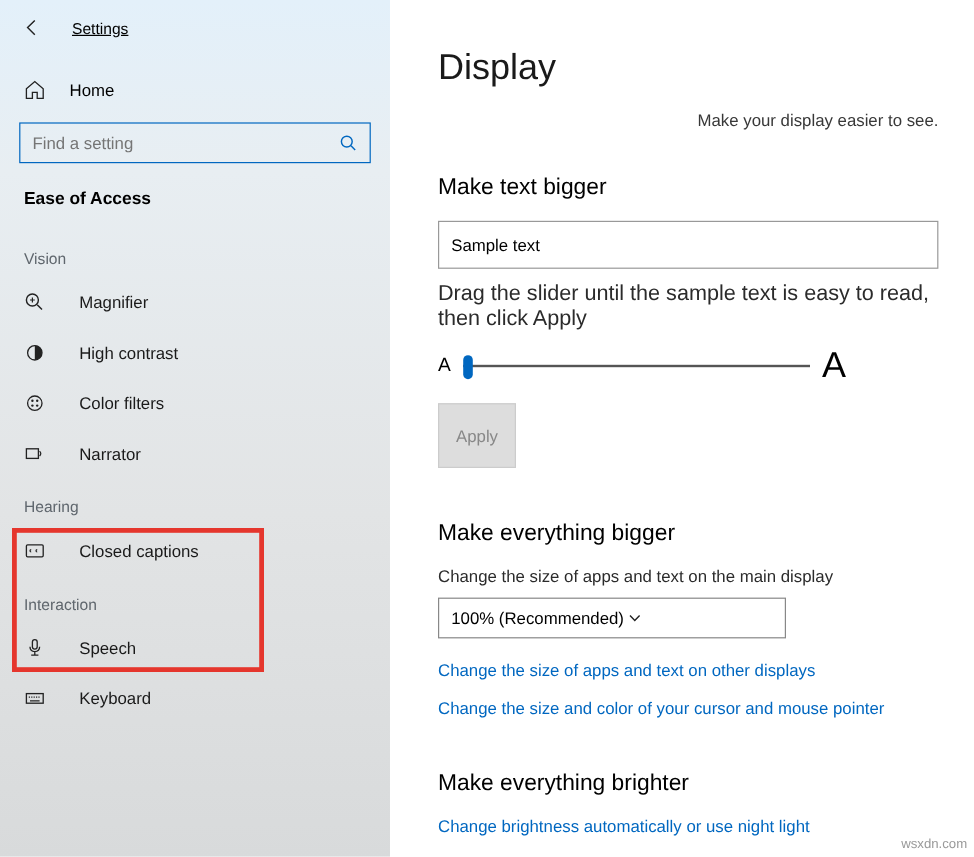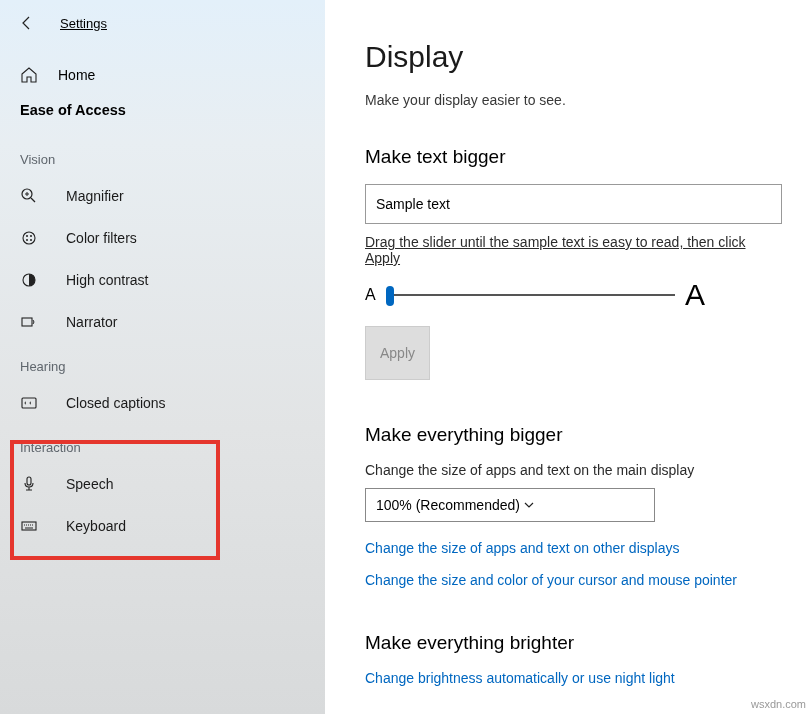--- a/index.html
+++ b/index.html
@@ -29,24 +29,24 @@
 .highlight-box {
   position: absolute;
   left: 10px; top: 440px;
   width: 210px; height: 120px;
   border: 4px solid #e5362d;
   pointer-events: none;
 }
 
 .main { flex: 1; padding: 40px 30px 20px 40px; overflow-y: auto; }
 .page-title { font-size: 30px; font-weight: 400; color: #1a1a1a; margin-bottom: 18px; }
-.subtitle { font-size: 14px; color: #383838; margin-bottom: 38px; }
+.subtitle { font-size: 14px; color: #383838; margin-bottom: 38px; text-align: right; }
 .heading { font-size: 19px; font-weight: 500; margin-bottom: 16px; }
 .sample-input { width: 100%; max-width: 420px; height: 40px; border: 1px solid #999; padding: 0 10px; font-size: 14px; margin-bottom: 10px; }
-.slider-desc { font-size: 14px; color: #2b2b2b; margin-bottom: 12px; text-decoration: underline; }
+.slider-desc { font-size: 18px; color: #2b2b2b; margin-bottom: 12px; }
 .slider-row { display: flex; align-items: center; gap: 10px; max-width: 340px; margin-bottom: 14px; }
 .slider-small { font-size: 16px; }
 .slider-large { font-size: 30px; }
 .slider-track { flex: 1; height: 2px; background: #555; position: relative; }
 .slider-thumb { position: absolute; left: 0; top: -8px; width: 8px; height: 20px; background: #0067c0; border-radius: 4px; }
 .apply-btn { padding: 18px 14px; background: #ddd; border: 1px solid #ccc; color: #888; font-size: 14px; margin-bottom: 44px; }
 .desc2 { font-size: 14px; color: #2b2b2b; margin-bottom: 10px; }
 .dropdown { width: 290px; height: 34px; border: 1px solid #888; display: flex; align-items: center; justify-content: flex-start; padding: 0 10px; font-size: 14px; margin-bottom: 18px; }
 .link { font-size: 14px; color: #0067c0; margin-bottom: 16px; display: block; cursor: pointer; }
 .spacer { height: 28px; }
@@ -68,54 +68,65 @@
 
   <div class="home-row">
     <span class="icon">
       <svg width="18" height="18" viewBox="0 0 18 18">
           <path d="M2 8 L9 2 L16 8 L16 16 L11 16 L11 11 L7 11 L7 16 L2 16 Z" stroke="#222" stroke-width="1.1" fill="none"></path>
         </svg>
     </span>
     <span>Home</span>
   </div>
 
+  <div class="search-wrap">
+    <div class="search-box">
+      <input class="search" placeholder="Find a setting" style="">
+      <span class="search-icon-right icon">
+        <svg width="15" height="15" viewBox="0 0 15 15">
+            <circle cx="6" cy="6" r="4.5" stroke="#0067c0" stroke-width="1.2" fill="none"></circle>
+            <path d="M9.5 9.5 L13 13" stroke="#0067c0" stroke-width="1.2"></path>
+          </svg>
+      </span>
+    </div>
+  </div>
 
   <div class="section-title">Ease of Access</div>
 
   <div class="group-label">Vision</div>
   <div class="nav-item">
     <span class="icon">
         <svg width="18" height="18" viewBox="0 0 18 18">
           <circle cx="7" cy="7" r="5" stroke="#222" stroke-width="1.2" fill="none"></circle>
           <path d="M11 11 L15 15" stroke="#222" stroke-width="1.2"></path>
           <path d="M5 7 H9 M7 5 V9" stroke="#222" stroke-width="1"></path>
         </svg>
       </span>
     <span>Magnifier</span>
+  </div>
+  <div class="nav-item">
+    <span class="icon">
+        <svg width="18" height="18" viewBox="0 0 18 18">
+          <circle cx="9" cy="9" r="6" stroke="#222" stroke-width="1.1" fill="none"></circle>
+          <path d="M9 3 A6 6 0 0 1 9 15 Z" fill="#222"></path>
+        </svg>
+      </span>
+    <span>High contrast</span>
   </div>
   <div class="nav-item">
     <span class="icon">
         <svg width="18" height="18" viewBox="0 0 18 18">
           <circle cx="9" cy="9" r="6" stroke="#222" stroke-width="1.1" fill="none"></circle>
           <circle cx="7" cy="7" r="1" fill="#222"></circle>
           <circle cx="11" cy="7" r="1" fill="#222"></circle>
           <circle cx="7" cy="11" r="1" fill="#222"></circle>
           <circle cx="11" cy="11" r="1" fill="#222"></circle>
         </svg>
       </span>
     <span>Color filters</span>
-  </div>
-  <div class="nav-item">
-    <span class="icon">
-        <svg width="18" height="18" viewBox="0 0 18 18">
-          <circle cx="9" cy="9" r="6" stroke="#222" stroke-width="1.1" fill="none"></circle>
-          <path d="M9 3 A6 6 0 0 1 9 15 Z" fill="#222"></path>
-        </svg>
-      </span>
-    <span>High contrast</span>
   </div>
   <div class="nav-item">
     <span class="icon">
         <svg width="18" height="18" viewBox="0 0 18 18">
           <rect x="2" y="5" width="10" height="8" stroke="#222" stroke-width="1.1" fill="none"></rect>
           <path d="M13 7 Q15 9 13 11" stroke="#222" stroke-width="1" fill="none"></path>
         </svg>
       </span>
     <span>Narrator</span>
   </div>

